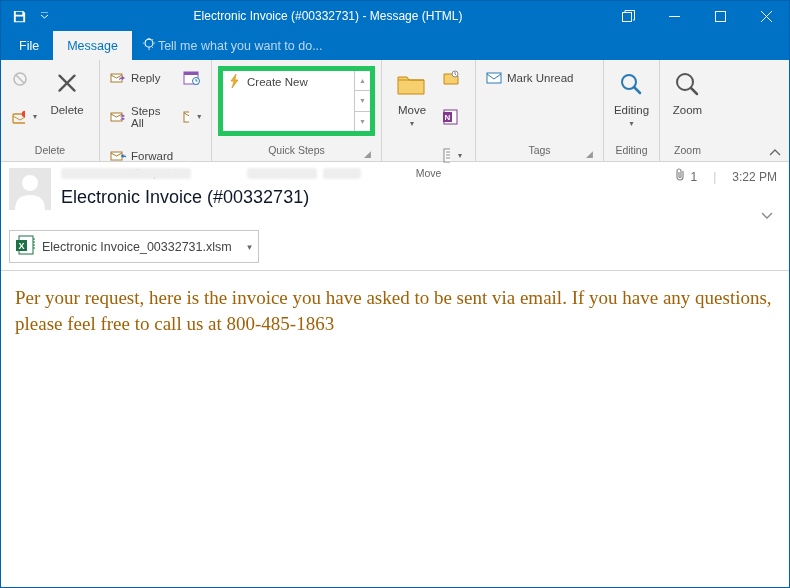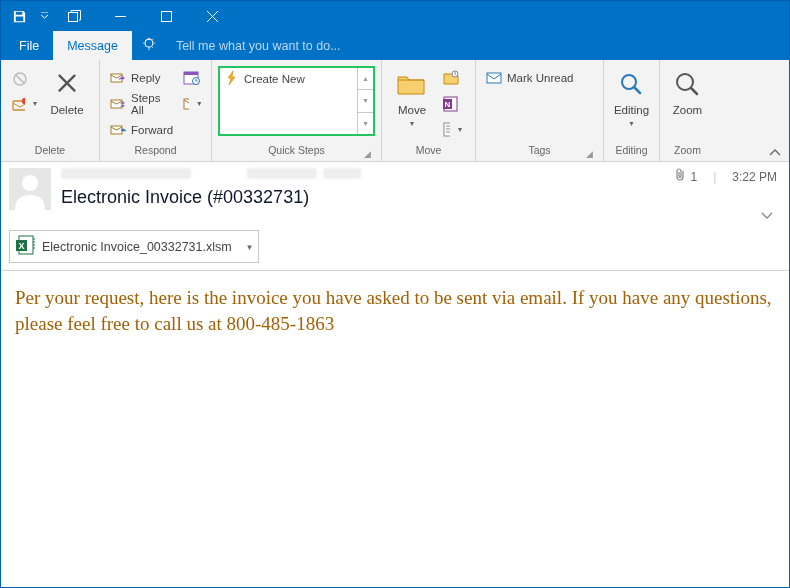--- a/index.html
+++ b/index.html
@@ -12,37 +12,37 @@
 .titlebar .qat-btn { width: 24px; height: 24px; display: flex; align-items: center; justify-content: center; cursor: pointer; }
 .titlebar .qat-arrow { width: 14px; height: 24px; display:flex; align-items:center; justify-content:center; cursor:pointer;}
 .titlebar .title { flex: 1; text-align: center; font-size: 12px; font-weight: 400; color: #fff; }
 .titlebar .win-controls { display: flex; }
 .titlebar .win-btn { width: 46px; height: 30px; display: flex; align-items: center; justify-content: center; cursor: pointer; }
 
 
 .tabrow { height: 29px; background: #0072c6; display: flex; align-items: stretch; padding-left: 4px; }
 .tabrow .tab { padding: 0 14px; display: flex; align-items: center; font-size: 12.5px; color: #fff; cursor: pointer; }
 .tabrow .tab.active { background: #f3f3f3; color: #0072c6; }
-.tabrow .tell-me { display: flex; align-items: center; gap: 20px; padding: 0 10px; color: #bdd7ee; font-size: 12.5px; cursor: text; }
+.tabrow .tell-me { display: flex; align-items: center; gap: 2px; padding: 0 10px; color: #bdd7ee; font-size: 12.5px; cursor: text; }
 .tabrow .tell-me .bulb { color: #fff; }
 
 
 .ribbon { height: 102px; background: #f3f3f3; border-bottom: 1px solid #d4d4d4; display: flex; position: relative; }
 .rib-group { padding: 4px 6px 0 6px; display: flex; flex-direction: column; position: relative; }
 .rib-group + .rib-group { border-left: 1px solid #d4d4d4; }
 .rib-content { flex: 1; display: flex; align-items: flex-start; gap: 2px; }
 .rib-label { height: 17px; text-align: center; font-size: 10.5px; color: #666; position: relative; }
 .rib-launcher { position: absolute; right: 0; bottom: 0; width: 15px; height: 15px; cursor: pointer; color:#999; font-size: 9px; display:flex;align-items:center;justify-content:center;}
 .large-btn { display: flex; flex-direction: column; align-items: center; width: 48px; padding-top: 4px; cursor: pointer; font-size: 11.5px; color: #444; }
 .large-btn .ico { height: 34px; display:flex; align-items:center; justify-content:center; }
 .large-btn .lbl { text-align: center; line-height: 12px; margin-top: 2px; }
 .small-btn { display: flex; align-items: center; gap: 5px; height: 23px; padding: 0 4px; font-size: 11.5px; color: #444; cursor:pointer;}
-.small-col { display: flex; flex-direction: column; gap: 3px; padding-top: 2px;}
+.small-col { display: flex; flex-direction: column; gap: 16px; padding-top: 2px;}
 .dd-arrow::after{content:"▾"; font-size:8px; color:#666; margin-left:3px;}
-.qs-box { width: 158px; height: 70px; border: 2px solid #22c55e; background: #fff; margin-top:2px; position:relative;}
+.qs-box { width: 158px; height: 70px; border: 5px solid #22c55e; background: #fff; margin-top:2px; position:relative;}
 .qs-item { height: 22px; display:flex; align-items:center; padding:0 6px; font-size: 11.5px; color:#444; gap:6px; cursor:pointer;}
 .qs-scroll{ position:absolute; right:0; top:0; width:16px; height:100%; border-left:1px solid #c8c8c8; display:flex; flex-direction:column;}
 .qs-scroll div{flex:1; display:flex;align-items:center;justify-content:center; font-size:8px; color:#999; cursor:pointer;}
 .qs-scroll div+div{border-top:1px solid #c8c8c8;}
 .mini-ico{width:16px;height:16px;display:flex;align-items:center;justify-content:center;}
 .cheese{width:34px;}
 .ribbon-collapse { position:absolute; right:3px; bottom:0px; width:22px; height:16px; cursor:pointer; color:#666; display:flex;align-items:center;justify-content:center;}
 
 
 .msg-head { background: #fff; border-bottom: 1px solid #d4d4d4; padding: 6px 12px 3px 8px; }
@@ -73,20 +73,21 @@
             <path fill="#fff" d="M2 2h10l2 2v10H2V2zm2 1v3h7V3H4zm0 5v5h8V8H4z"></path>
             <rect x="8" y="3.5" width="1.5" height="2" fill="#0072c6"></rect>
           </svg>
       </div>
       <div class="qat-arrow">
         <svg width="7" height="9">
             <path d="M0 0h7M0 3l3.5 3L7 3" stroke="#fff" stroke-width="1" fill="none"></path>
           </svg>
       </div>
     </div>
+    <div class="title">Electronic Invoice (#00332731) - Message (HTML)</div>
     <div class="win-controls">
       <div class="win-btn">
         <svg width="13" height="13" viewBox="0 0 13 13">
             <rect x="0.5" y="2.5" width="9" height="9" fill="none" stroke="#fff"></rect>
             <path d="M3 2V.5h9.5V10H11" fill="none" stroke="#fff"></path>
           </svg>
       </div>
       <div class="win-btn">
         <svg width="11" height="11">
             <path d="M0 5.5h11" stroke="#fff" stroke-width="1"></path>

